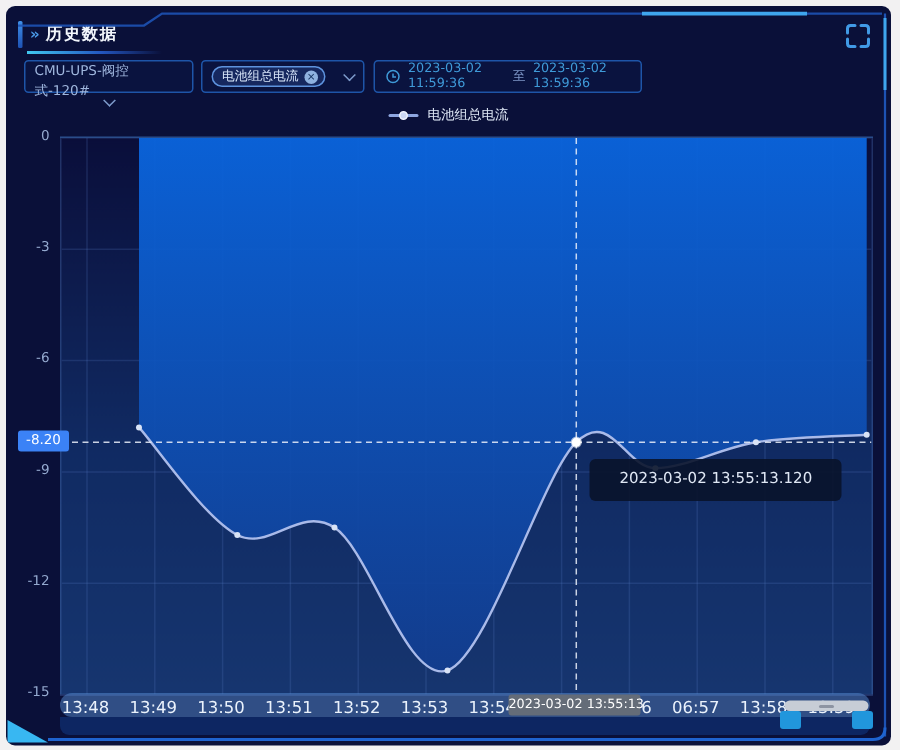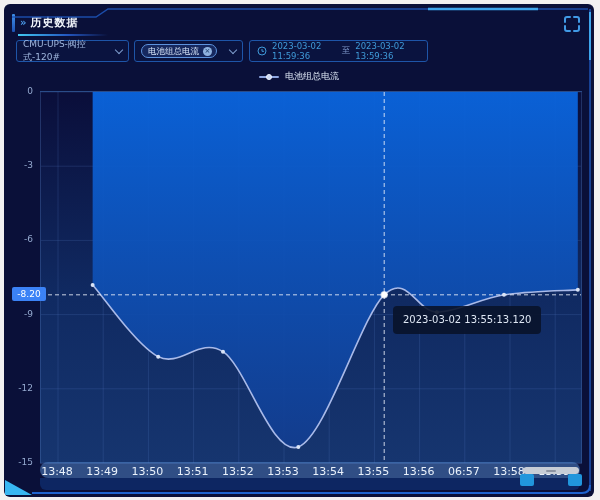--- a/index.html
+++ b/index.html
@@ -8,21 +8,21 @@
   .panel{position:absolute;left:4px;top:4px;width:590px;height:493px;background:#0a1039;border-radius:6px;overflow:hidden;}
   .frame{position:absolute;left:0;top:0;z-index:10;pointer-events:none;}
   
   .title-pipe{position:absolute;left:8px;top:10px;width:3px;height:18px;background:linear-gradient(180deg,#3f8fe8,#1d52b4);border-radius:1px;}
   .page-title{position:absolute;left:16px;top:11px;font-size:11px;font-weight:bold;color:#f2f6fc;letter-spacing:1px;}
   .title-marker{color:#4a9ae8;font-size:10px;margin-right:3px;font-weight:bold;}
   .title-underline{position:absolute;left:14px;top:30px;width:90px;height:2px;background:linear-gradient(90deg,#41c8f0,#2356c0 55%,rgba(35,86,192,0));}
   .fullscreen-btn{position:absolute;right:12px;top:10px;width:20px;height:20px;cursor:pointer;}
   
   .ctl{position:absolute;height:22px;border:1px solid #1e55a8;border-radius:3px;background:rgba(10,25,70,.45);box-sizing:border-box;display:flex;align-items:center;color:#9fb6dd;font-size:9px;}
-  .device-select{left:12px;top:36px;width:113px;padding:0 6px;justify-content:space-between;}
+  .device-select{left:12px;top:36px;width:113px;padding:0 6px;justify-content:space-between;flex-direction:column;}
   .metric-select{left:130px;top:36px;width:109px;padding:0 6px;justify-content:space-between;}
   .datebox{left:245px;top:36px;width:179px;padding:0 7px;gap:5px;color:#3f9ad8;font-size:8.5px;}
   .caret{width:5px;height:5px;border-right:1.4px solid #7e9ccc;border-bottom:1.4px solid #7e9ccc;transform:rotate(45deg);margin-top:-3px;flex:none;}
   .tag{display:flex;align-items:center;border:1px solid #5e93de;border-radius:8px;background:rgba(70,120,210,.22);color:#d6e4f8;font-size:8.5px;padding:1px 4px 1px 6px;line-height:10px;}
   .tagx{display:inline-block;width:9px;height:9px;border-radius:50%;background:#8fb2e0;color:#13315e;font-size:7px;line-height:9px;text-align:center;margin-left:4px;cursor:pointer;}
   .date-sep{color:#7e96c8;}
   
   .legend{position:absolute;left:0;top:66px;width:590px;display:flex;justify-content:center;align-items:center;gap:6px;color:#dfe8f6;font-size:9px;cursor:pointer;}
   .legend-marker{position:relative;width:20px;height:8px;}
   .legend-marker .ln{position:absolute;left:0;top:3px;width:20px;height:2px;background:#8ea6e0;border-radius:1px;}
@@ -37,21 +37,21 @@
   .x-tick{position:absolute;top:3px;transform:translateX(-50%);font-size:11px;color:#eaf2fc;white-space:nowrap;}
   .under-bar{position:absolute;left:36px;top:474px;width:540px;height:12px;background:rgba(16,60,140,.5);border-radius:0 0 6px 6px;z-index:1;}
   .xpointer{position:absolute;left:335px;top:459px;width:88px;height:14px;line-height:14px;background:#646c78;border-radius:2px;color:#fff;font-size:8.5px;text-align:center;z-index:6;white-space:nowrap;}
   .ypointer{position:absolute;left:8px;top:283px;width:34px;height:14px;line-height:14px;background:#3b82f6;border-radius:2px;color:#fff;font-size:9px;text-align:center;z-index:6;}
   
   .scroll-thumb{position:absolute;left:519px;top:463px;width:56px;height:7px;background:#c7cdd6;border-radius:3.5px;z-index:7;cursor:grab;}
   .scroll-grip{position:absolute;left:23px;top:2.5px;width:10px;height:2px;background:#8d94a2;border-radius:1px;}
   .zoom-handle{position:absolute;top:470px;width:14px;height:12px;background:#2196dc;border-radius:2px;z-index:7;cursor:ew-resize;}
   .zh-left{left:516px;} .zh-right{left:564px;}
   
-  .tooltip{position:absolute;left:389px;top:302px;padding:6px 10px;background:rgba(9,19,42,.9);border-radius:4px;color:#dfe7f4;font-size:10px;line-height:1.55;z-index:8;white-space:nowrap;pointer-events:none;}
+  .tooltip{position:absolute;left:389px;top:302px;padding:6px 20px;background:rgba(9,19,42,.9);border-radius:4px;color:#dfe7f4;font-size:10px;line-height:1.55;z-index:8;white-space:nowrap;pointer-events:none;}
   .tooltip .row2{display:flex;align-items:center;gap:5px;justify-content:flex-end;}
   .tdot{width:7px;height:7px;border-radius:50%;background:#4b79e4;flex:none;}
   .tooltip .series{color:#c6d1e4;}
   .tooltip b{color:#fff;font-weight:bold;}
   
   .corner-triangle{position:absolute;left:1px;bottom:2px;width:0;height:0;border-bottom:15px solid #38b7f2;border-right:27px solid transparent;z-index:9;}
 </style>
 </head>
 <body>
 
@@ -168,20 +168,21 @@
         <div class="x-tick" style="left: 243px;">13:53</div>
         <div class="x-tick" style="left: 288.2px;">13:54</div>
         <div class="x-tick" style="left: 333.4px;">13:55</div>
         <div class="x-tick" style="left: 378.6px;">13:56</div>
         <div class="x-tick" style="left: 423.8px;">06:57</div>
         <div class="x-tick" style="left: 469px;">13:58</div>
         <div class="x-tick" style="left: 514.2px;">13:59</div>
       </div>
     <div class="under-bar"></div>
 
+    <div class="xpointer">2023-03-02 13:55:13</div>
     <div class="ypointer">-8.20</div>
 
     <div class="scroll-thumb">
         <div class="scroll-grip"></div>
       </div>
     <div class="zoom-handle zh-left"></div>
     <div class="zoom-handle zh-right"></div>
 
     <div class="tooltip">
       <div>2023-03-02 13:55:13.120</div>

